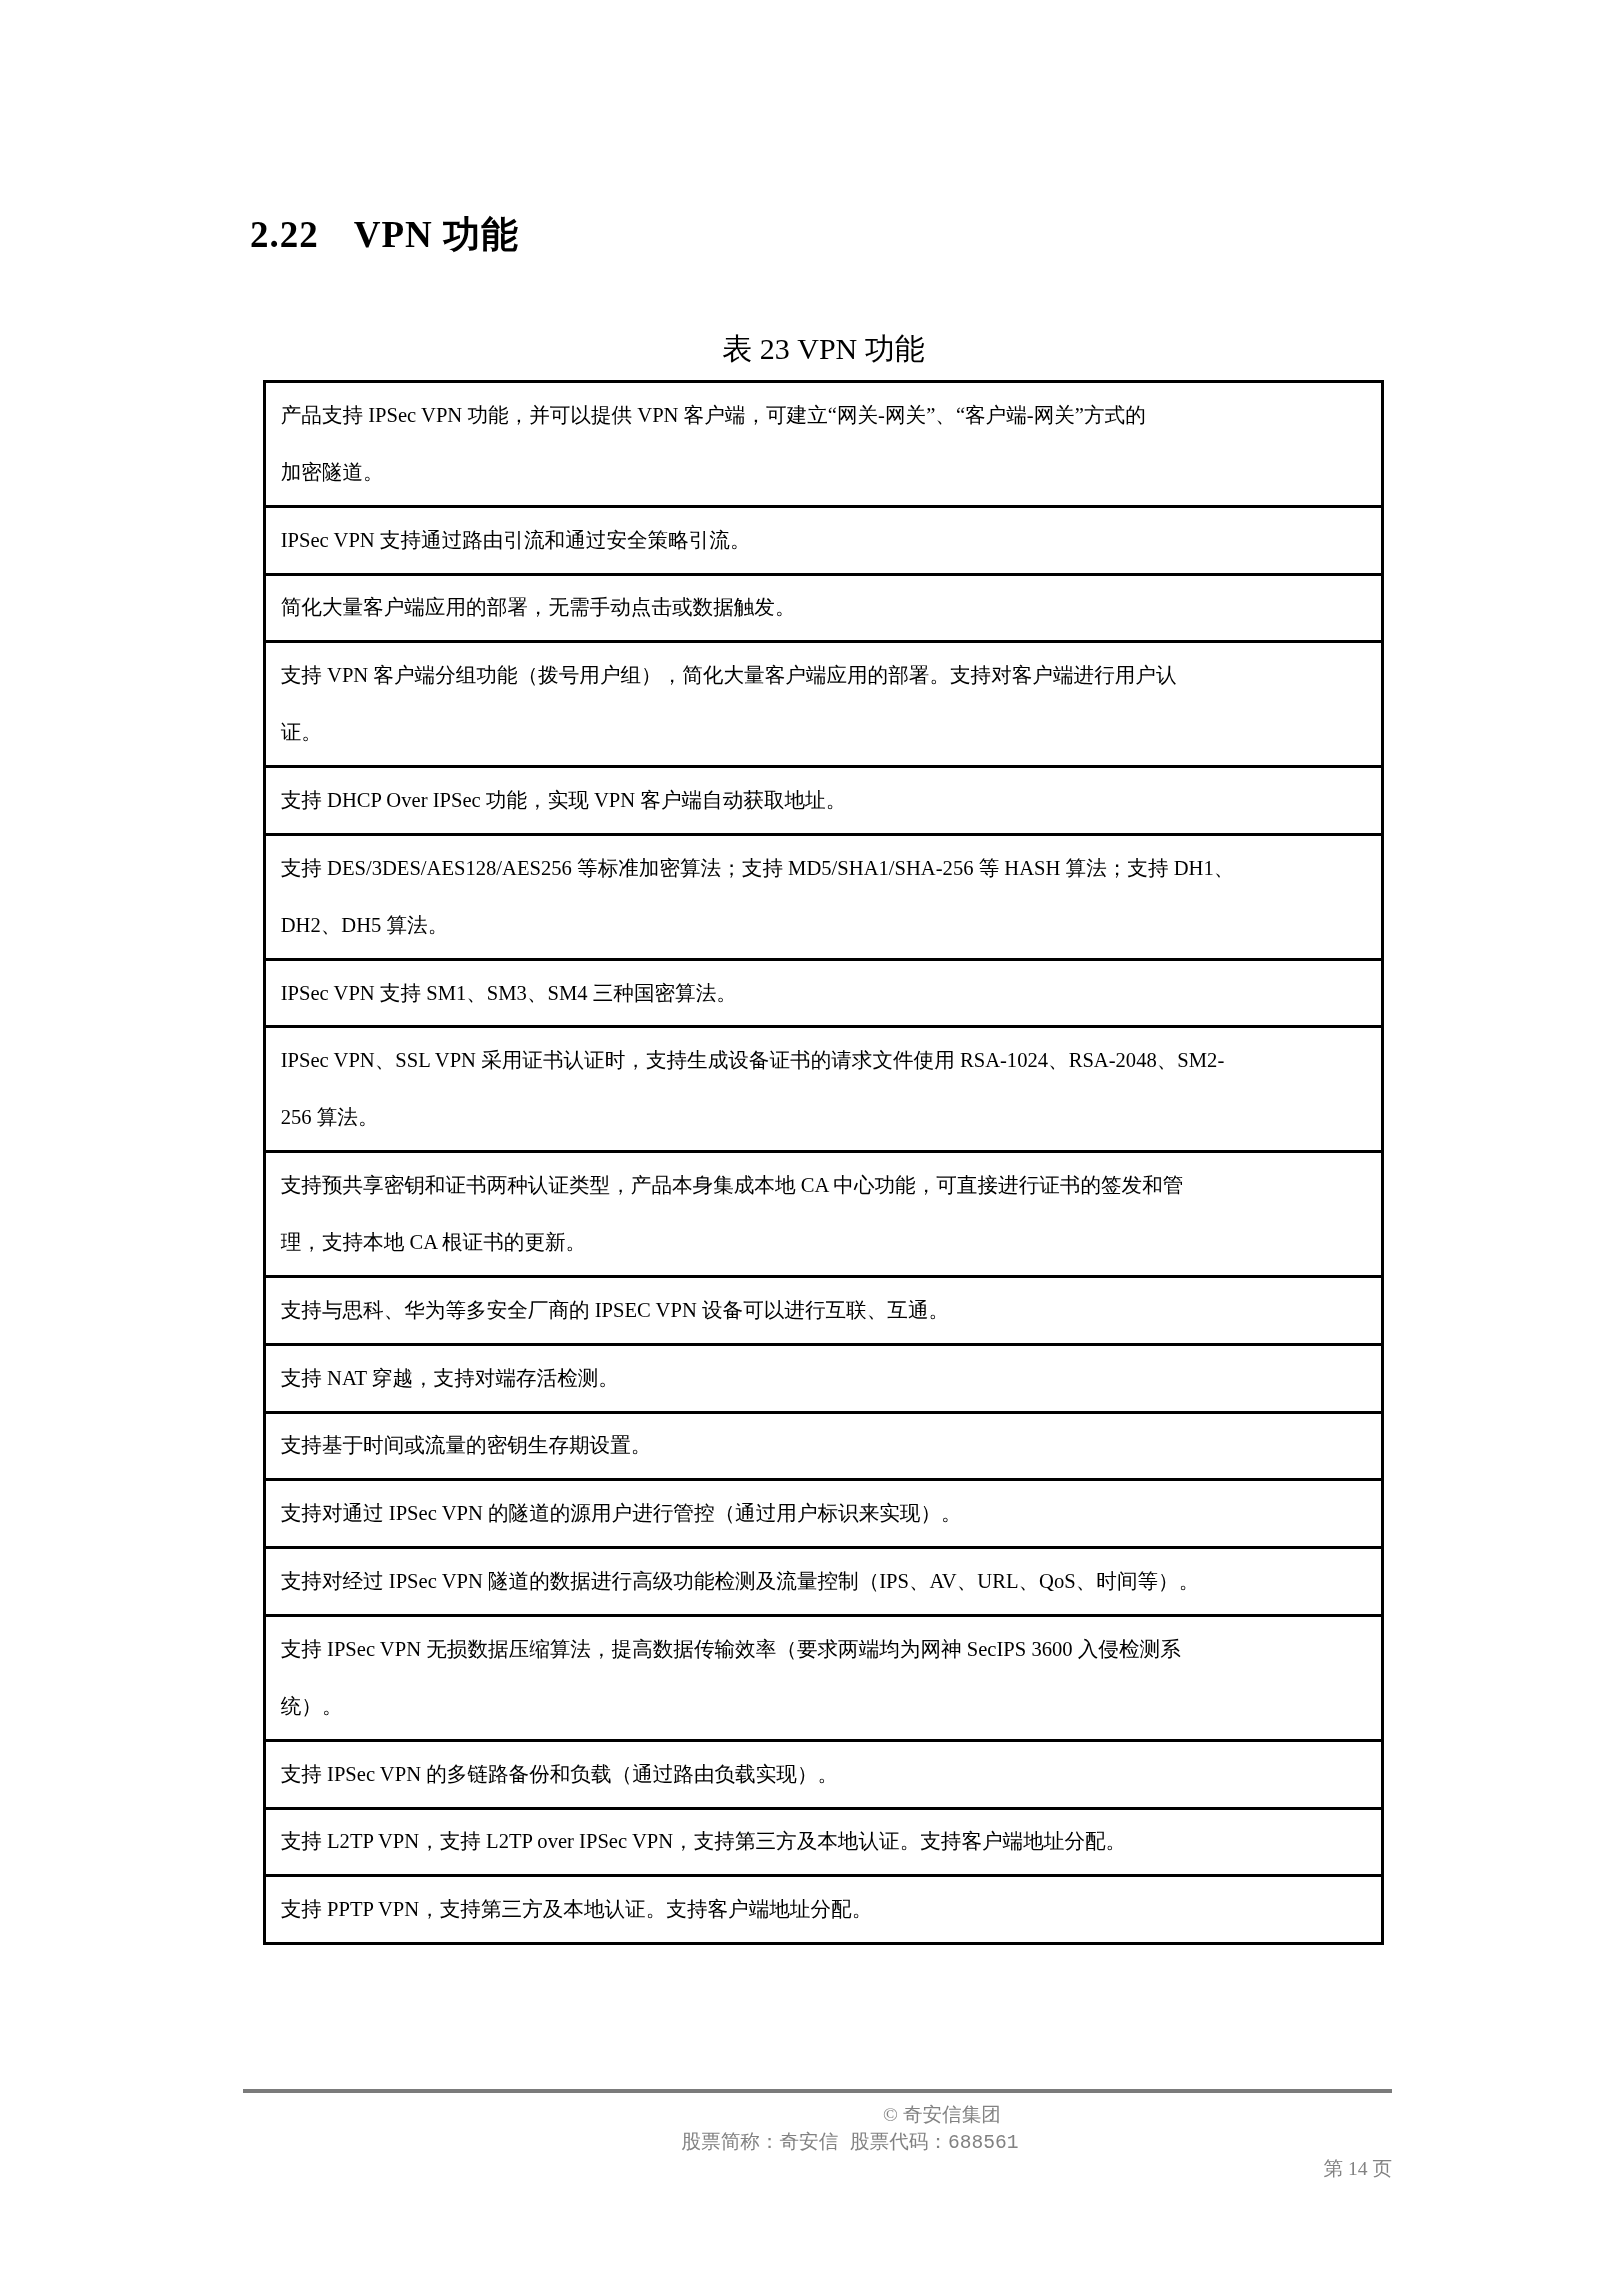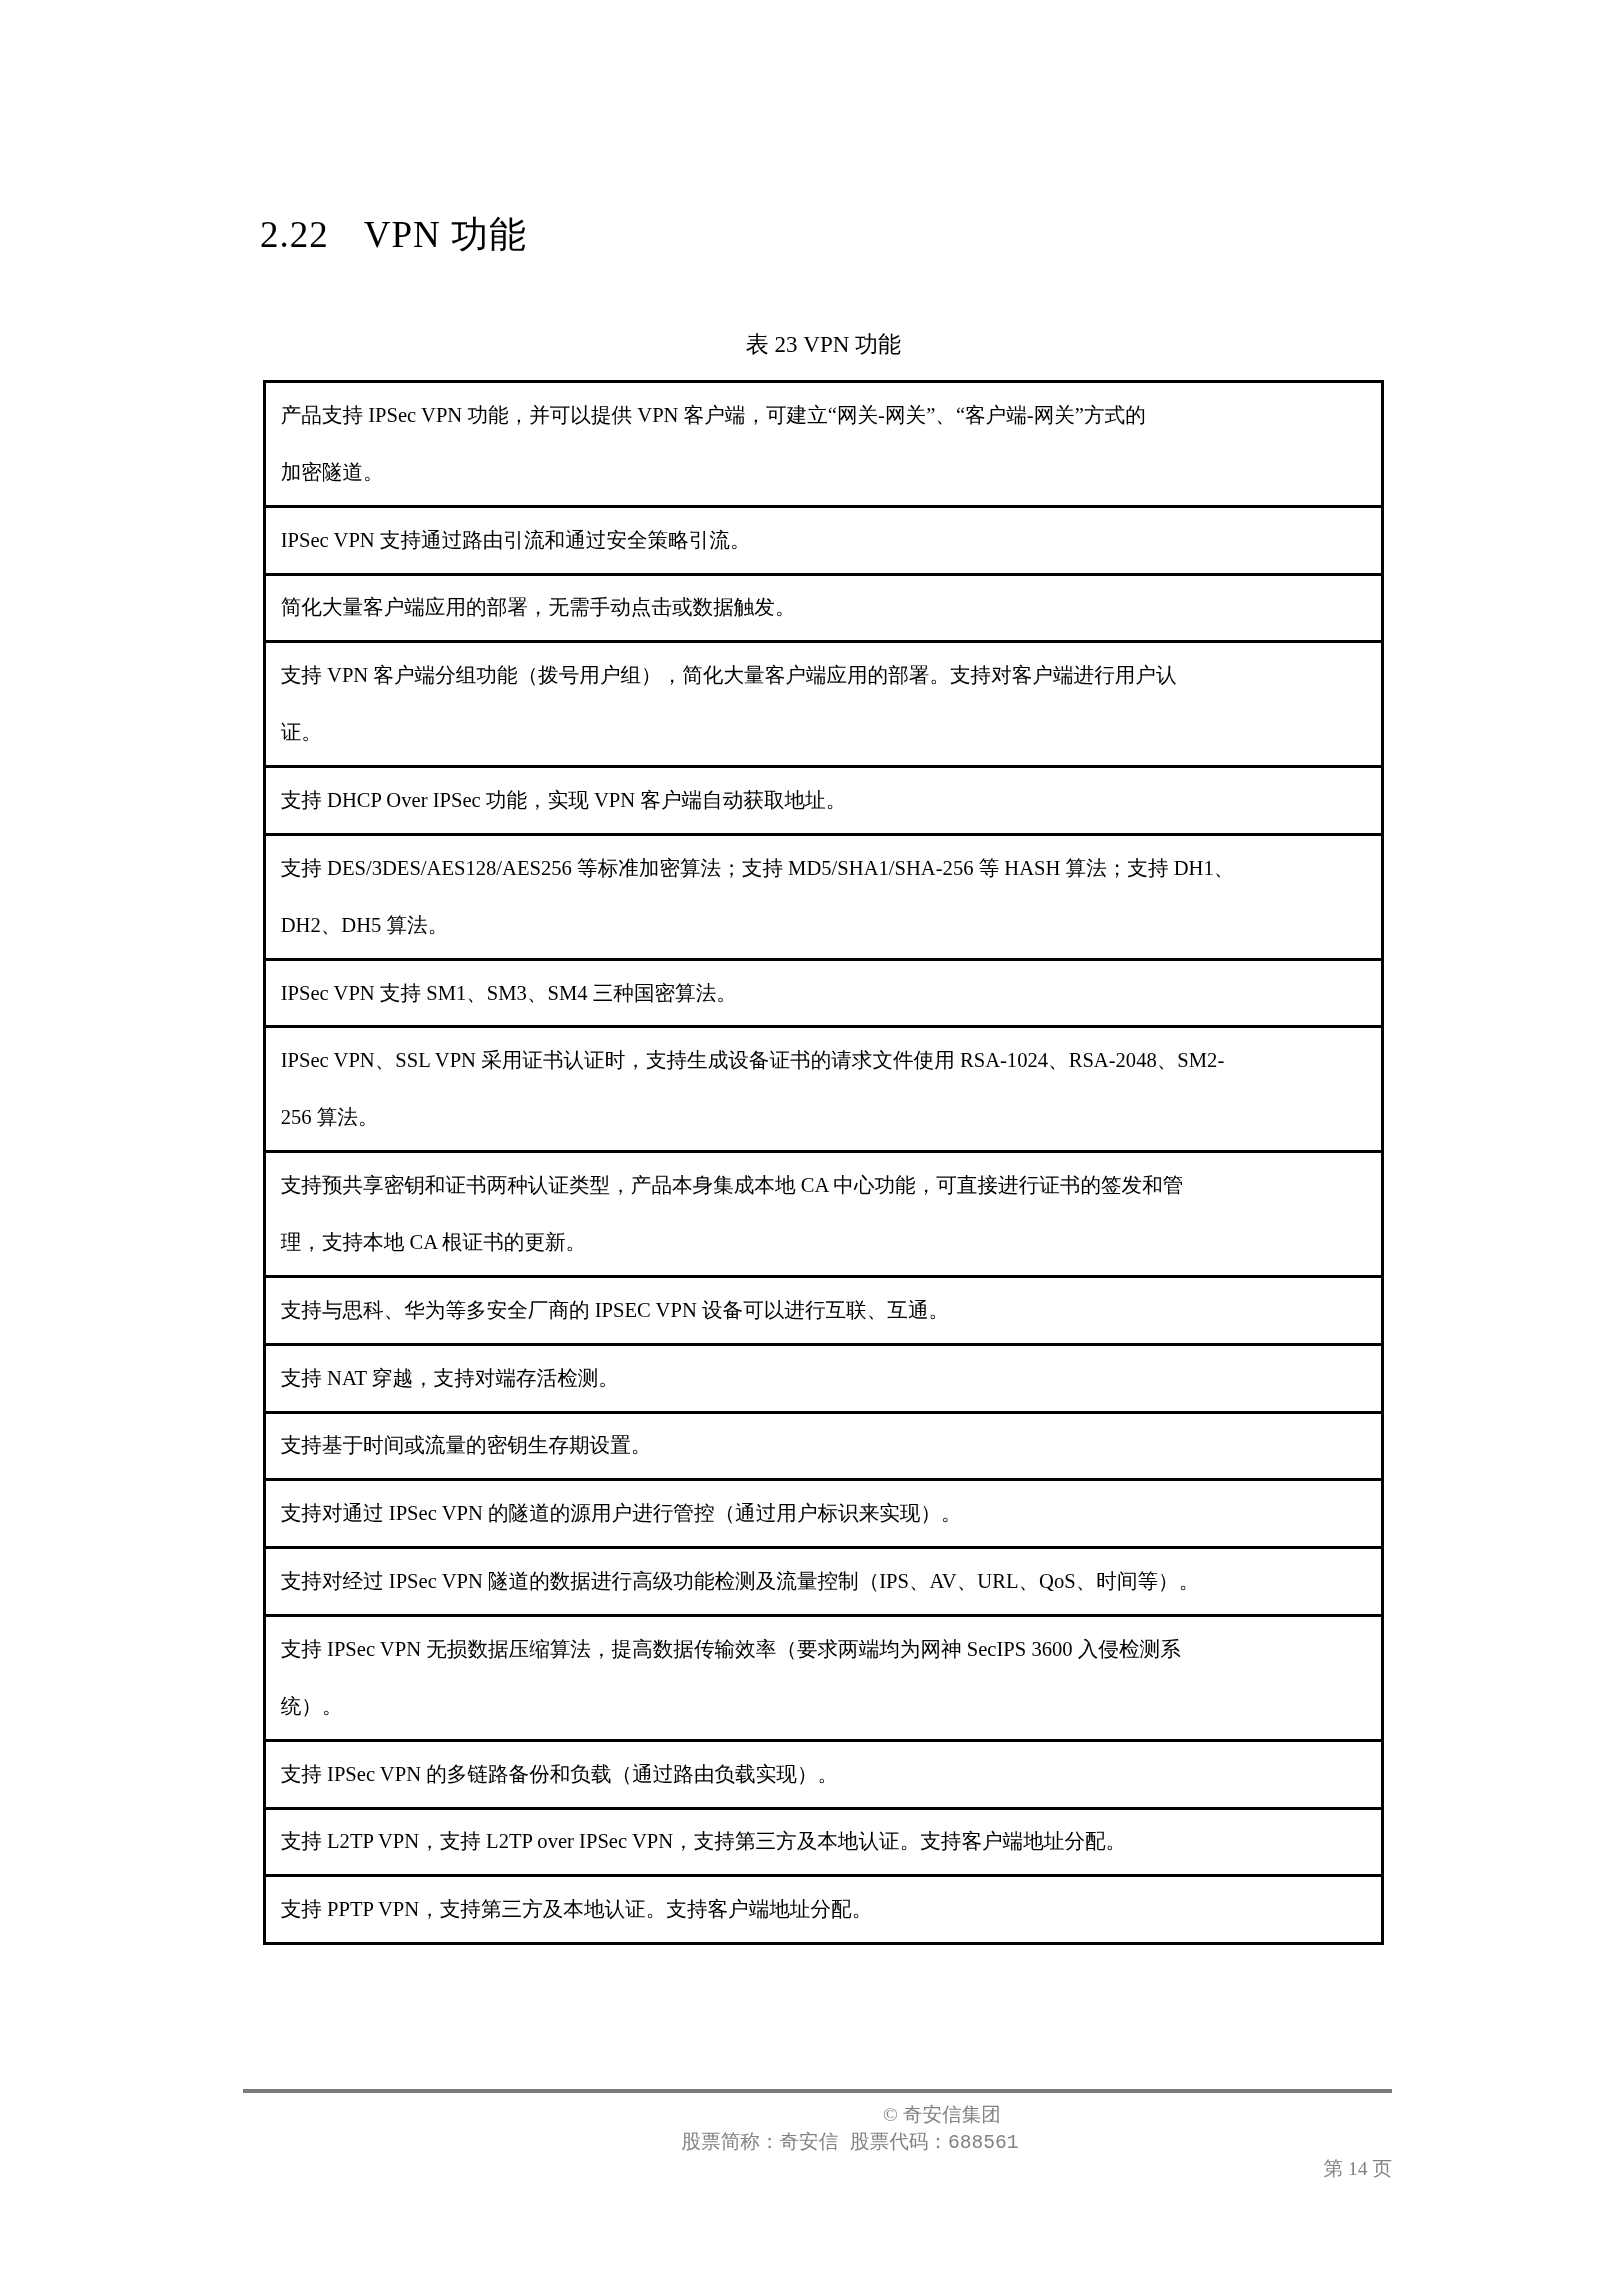--- a/index.html
+++ b/index.html
@@ -11,37 +11,37 @@
     position: relative;
     width: 1621px;
     height: 2293px;
     background: #ffffff;
     font-family: "Liberation Serif", serif;
     color: #000000;
     overflow: hidden;
   }
   .heading {
     position: absolute;
-    left: 260px;
+    left: 250px;
     top: 210px;
     font-size: 37px;
-    font-weight: normal;
+    font-weight: bold;
     letter-spacing: 1px;
     white-space: nowrap;
   }
   .heading .heading-title {
     margin-left: 35px;
   }
   .table-caption {
     position: absolute;
     left: 263px;
     top: 329px;
     width: 1121px;
     text-align: center;
-    font-size: 23px;
+    font-size: 30px;
   }
   table.features {
     position: absolute;
     left: 263px;
     top: 380px;
     width: 1121px;
     border-collapse: collapse;
     table-layout: fixed;
     border-radius: 9px;
   }

